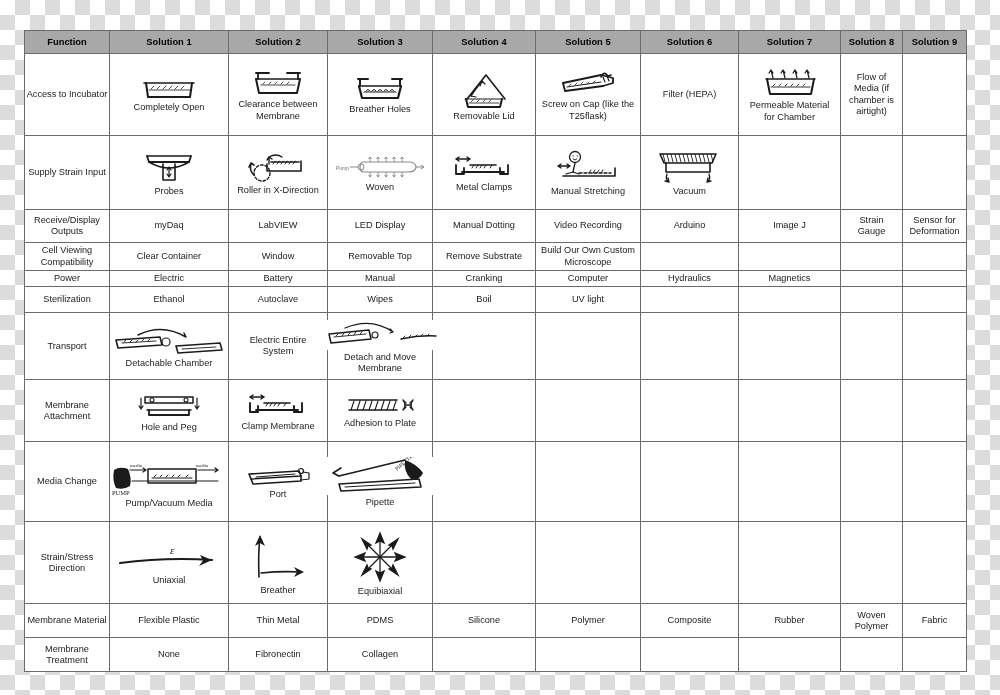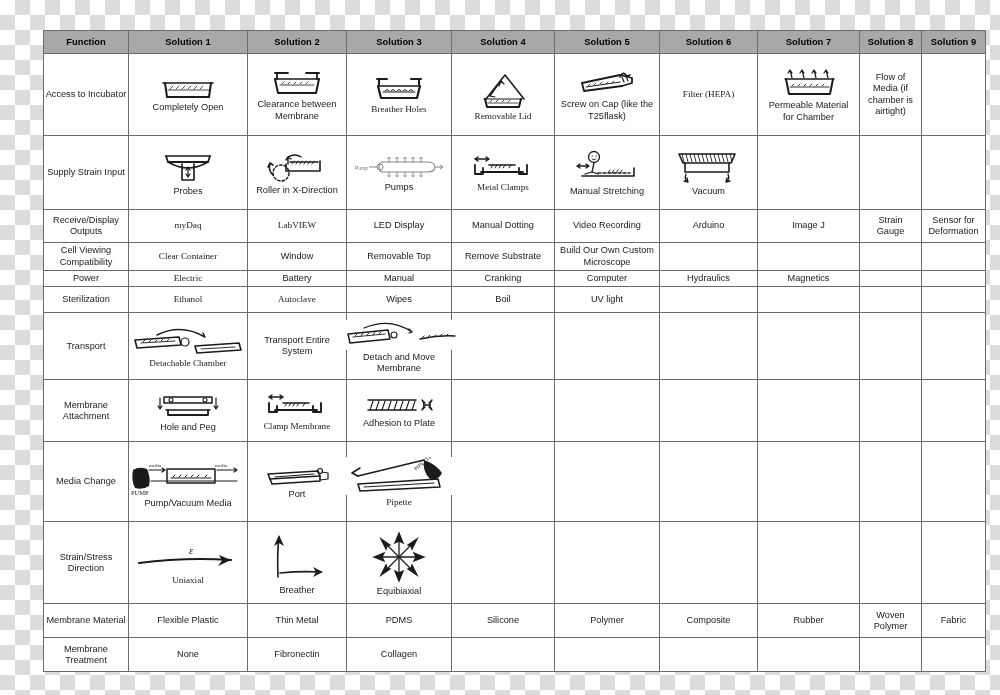--- a/index.html
+++ b/index.html
@@ -11,21 +11,21 @@
     font-family: "Liberation Sans", sans-serif;
     background-color: #ffffff;
     background-image:
       linear-gradient(45deg, #dcdcdc 25%, transparent 25%, transparent 75%, #dcdcdc 75%, #dcdcdc),
       linear-gradient(45deg, #dcdcdc 25%, transparent 25%, transparent 75%, #dcdcdc 75%, #dcdcdc);
     background-size: 30px 30px;
     background-position: 0 0, 15px 15px;
   }
   #chart-wrap {
     position: absolute;
-    left: 43px; top: 30px;
+    left: 24px; top: 30px;
     width: 942px; height: 641px;
   }
   table.morph {
     border-collapse: collapse;
     table-layout: fixed;
     width: 942px;
     background: #ffffff;
     border: 1px solid #555555;
   }
   table.morph th, table.morph td {
@@ -47,21 +47,21 @@
   }
   td.fn {
     background: #d8d8d8;
     text-align: left;
     padding: 4px 0 0 5px;
     vertical-align: top;
     font-size: 9.2px;
     color: #1a1a1a;
   }
   td.hl { background: #00e500; }
-  td.hl .lbl { color: #1c1c1c; font-family: Liberation Serif, serif; }
+  td.hl .lbl { color: #1c1c1c; }
   .cellbox {
     display: flex;
     flex-direction: column;
     align-items: center;
     justify-content: center;
     height: 100%;
     box-sizing: border-box;
     padding: 2px 3px;
   }
   .cellbox.hasimg { justify-content: space-between; padding-top: 4px; }
@@ -250,21 +250,21 @@
                   <path stroke="#888" fill="none" stroke-width="1" d="M16 13 L24 13"></path>
                   <circle stroke="#888" fill="none" stroke-width="1" cx="27" cy="13" r="3"></circle>
                   <path stroke="#888" fill="none" stroke-width="1.2" d="M30 8 L74 8 Q82 8 82 13 Q82 18 74 18 L30 18 Q26 18 26 13 Q26 8 30 8"></path>
                   <path stroke="#888" fill="none" stroke-width="0.9" d="M36 8 L36 3 M44 8 L44 3 M52 8 L52 3 M60 8 L60 3 M68 8 L68 3"></path>
                   <path stroke="#888" fill="none" stroke-width="0.9" d="M36 3 L34.5 5 M36 3 L37.5 5 M44 3 L42.5 5 M44 3 L45.5 5 M52 3 L50.5 5 M52 3 L53.5 5 M60 3 L58.5 5 M60 3 L61.5 5 M68 3 L66.5 5 M68 3 L69.5 5"></path>
                   <path stroke="#888" fill="none" stroke-width="0.9" d="M36 18 L36 23 M44 18 L44 23 M52 18 L52 23 M60 18 L60 23 M68 18 L68 23"></path>
                   <path stroke="#888" fill="none" stroke-width="0.9" d="M36 23 L34.5 21 M36 23 L37.5 21 M44 23 L42.5 21 M44 23 L45.5 21 M52 23 L50.5 21 M52 23 L53.5 21 M60 23 L58.5 21 M60 23 L61.5 21 M68 23 L66.5 21 M68 23 L69.5 21"></path>
                   <path stroke="#888" fill="none" stroke-width="1" d="M82 13 L90 13 M90 13 L87 11 M90 13 L87 15"></path>
                 </svg>
               </div>
-              <span class="lbl">Pumps</span>
+              <span class="lbl">Woven</span>
             </div>
           </td>
           <td class="hl">
             <div class="cellbox hasimg">
               <div class="sk">
                 <svg width="72" height="26" viewBox="0 0 72 26">
                   <path stroke="#1b1b1b" fill="none" stroke-linecap="round" stroke-linejoin="round" stroke-width="1.4" d="M8 5 L22 5 M8 5 L11 3 M8 5 L11 7 M22 5 L19 3 M22 5 L19 7"></path>
                   <path stroke="#1b1b1b" fill="none" stroke-linecap="round" stroke-linejoin="round" stroke-width="1.8" d="M8 11 L8 20 L16 20 L16 14"></path>
                   <path stroke="#1b1b1b" fill="none" stroke-linecap="round" stroke-linejoin="round" stroke-width="1.8" d="M60 11 L60 20 L52 20 L52 14"></path>
                   <path stroke="#1b1b1b" fill="none" stroke-linecap="round" stroke-linejoin="round" stroke-width="1.8" d="M14 18 L56 18"></path>
@@ -500,21 +500,21 @@
                   <path stroke="#1b1b1b" fill="none" stroke-linecap="round" stroke-linejoin="round" stroke-width="1.4" d="M28 9 Q52 -3 76 11 M76 11 L72 9 M76 11 L74 7"></path>
                   <path stroke="#1b1b1b" fill="none" stroke-linecap="round" stroke-linejoin="round" stroke-width="1.6" d="M66 20 L110 17 L112 24 L68 27 Z"></path>
                   <path stroke="#1b1b1b" fill="none" stroke-linecap="round" stroke-linejoin="round" stroke-width="0.9" d="M72 23 L106 21"></path>
                 </svg>
               </div>
               <span class="lbl">Detachable Chamber</span>
             </div>
           </td>
           <td>
             <div class="cellbox">
-              <span class="lbl">Transport Entire System</span>
+              <span class="lbl">Electric Entire System</span>
             </div>
           </td>
           <td>
             <div class="cellbox hasimg">
               <div class="sk">
                 <svg width="118" height="30" viewBox="0 0 118 30">
                   <path stroke="#1b1b1b" fill="none" stroke-linecap="round" stroke-linejoin="round" stroke-width="1.5" d="M8 14 L48 10 L50 19 L10 23 Z"></path>
                   <path stroke="#1b1b1b" fill="none" stroke-linecap="round" stroke-linejoin="round" stroke-width="0.9" d="M13 17 L45 14 M15 16 L17 14 M21 16 L23 13 M27 15 L29 13 M33 15 L35 12 M39 14 L41 12"></path>
                   <circle stroke="#1b1b1b" fill="none" stroke-linecap="round" stroke-linejoin="round" stroke-width="1.1" cx="54" cy="15" r="3"></circle>
                   <path stroke="#1b1b1b" fill="none" stroke-linecap="round" stroke-linejoin="round" stroke-width="1.3" d="M24 8 Q50 -3 72 12 M72 12 L69 9 M72 12 L69 13"></path>

